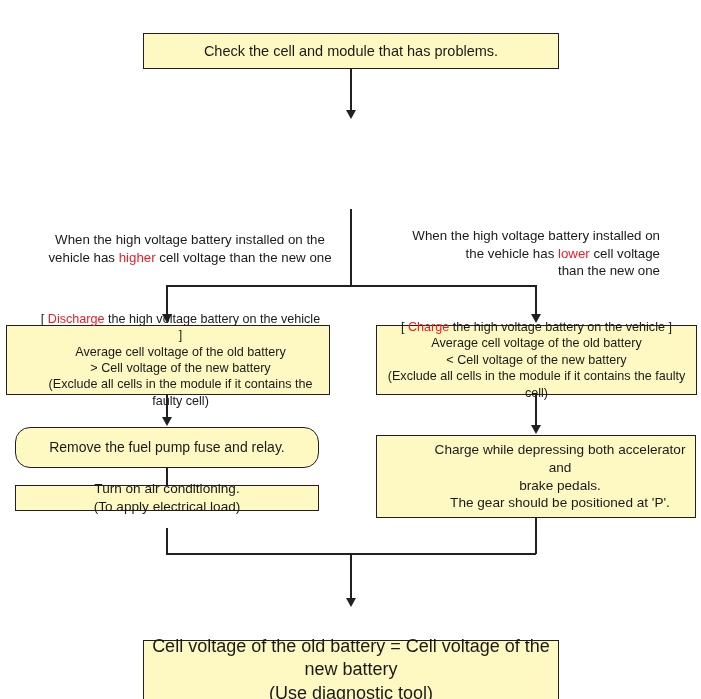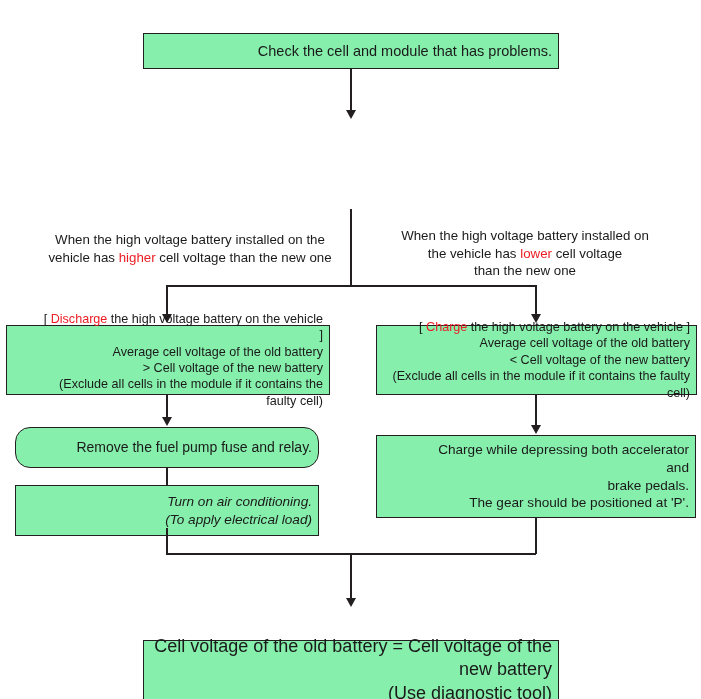--- a/index.html
+++ b/index.html
@@ -13,43 +13,43 @@
     height: 699px;
     background: #ffffff;
     font-family: "Liberation Sans", sans-serif;
     color: #000000;
     overflow: hidden;
   }
   .box {
     position: absolute;
     box-sizing: border-box;
     border: 1.5px solid #231f20;
-    background: #86efac;
+    background: #fef9c3;
     display: flex;
     align-items: center;
     justify-content: center;
-    text-align: right;
+    text-align: center;
     line-height: 1.30;
     color: #1a1a1a;
   }
   .box .txt {
     display: block;
     width: 100%;
     padding: 0 6px;
     box-sizing: border-box;
     white-space: pre-line;
   }
   .note {
     position: absolute;
     line-height: 1.33;
     color: #1a1a1a;
     white-space: pre-line;
   }
   .note.center { text-align: center; }
-  .note.left   { text-align: center; }
+  .note.left   { text-align: right; }
   .kw { color: #ec1c24; }
   .ln {
     position: absolute;
     background: #231f20;
   }
   .vline { width: 1.5px; }
   .hline { height: 1.5px; }
   .arrow {
     position: absolute;
     width: 0;
@@ -57,21 +57,21 @@
     border-left: 5px solid transparent;
     border-right: 5px solid transparent;
     border-top: 9px solid #231f20;
   }
   
   #box-check-problem   { left:143px; top:33px;  width:416px; height:36px;  font-size:14.5px; }
   #box-check-voltages  { left:143px; top:121px; width:416px; height:88px;  font-size:14px; }
   #box-discharge       { left:6px;   top:325px; width:324px; height:70px;  font-size:12.6px;padding-left:25px; }
   #box-charge          { left:376px; top:325px; width:321px; height:70px;  font-size:12.6px; }
   #box-remove-fuse     { left:15px;  top:427px; width:304px; height:41px;  font-size:14px;border-radius:15px; }
-  #box-air-con         { left:15px;  top:485px; width:304px; height:51px;  font-size:13.6px;font-style:italic; }
+  #box-air-con         { left:15px;  top:485px; width:304px; height:26px;  font-size:13.6px; }
   #box-charge-pedals   { left:376px; top:435px; width:320px; height:83px;  font-size:13.6px;padding-left:48px; }
   #box-result          { left:143px; top:640px; width:416px; height:60px;  font-size:18px; }
   
   #note-higher { left:30px;  top:231px; width:320px; font-size:13.3px; }
   #note-lower  { left:390px; top:227px; width:270px; font-size:13.3px; }
 </style>
 </head>
 <body>
 
 <div id="canvas">

